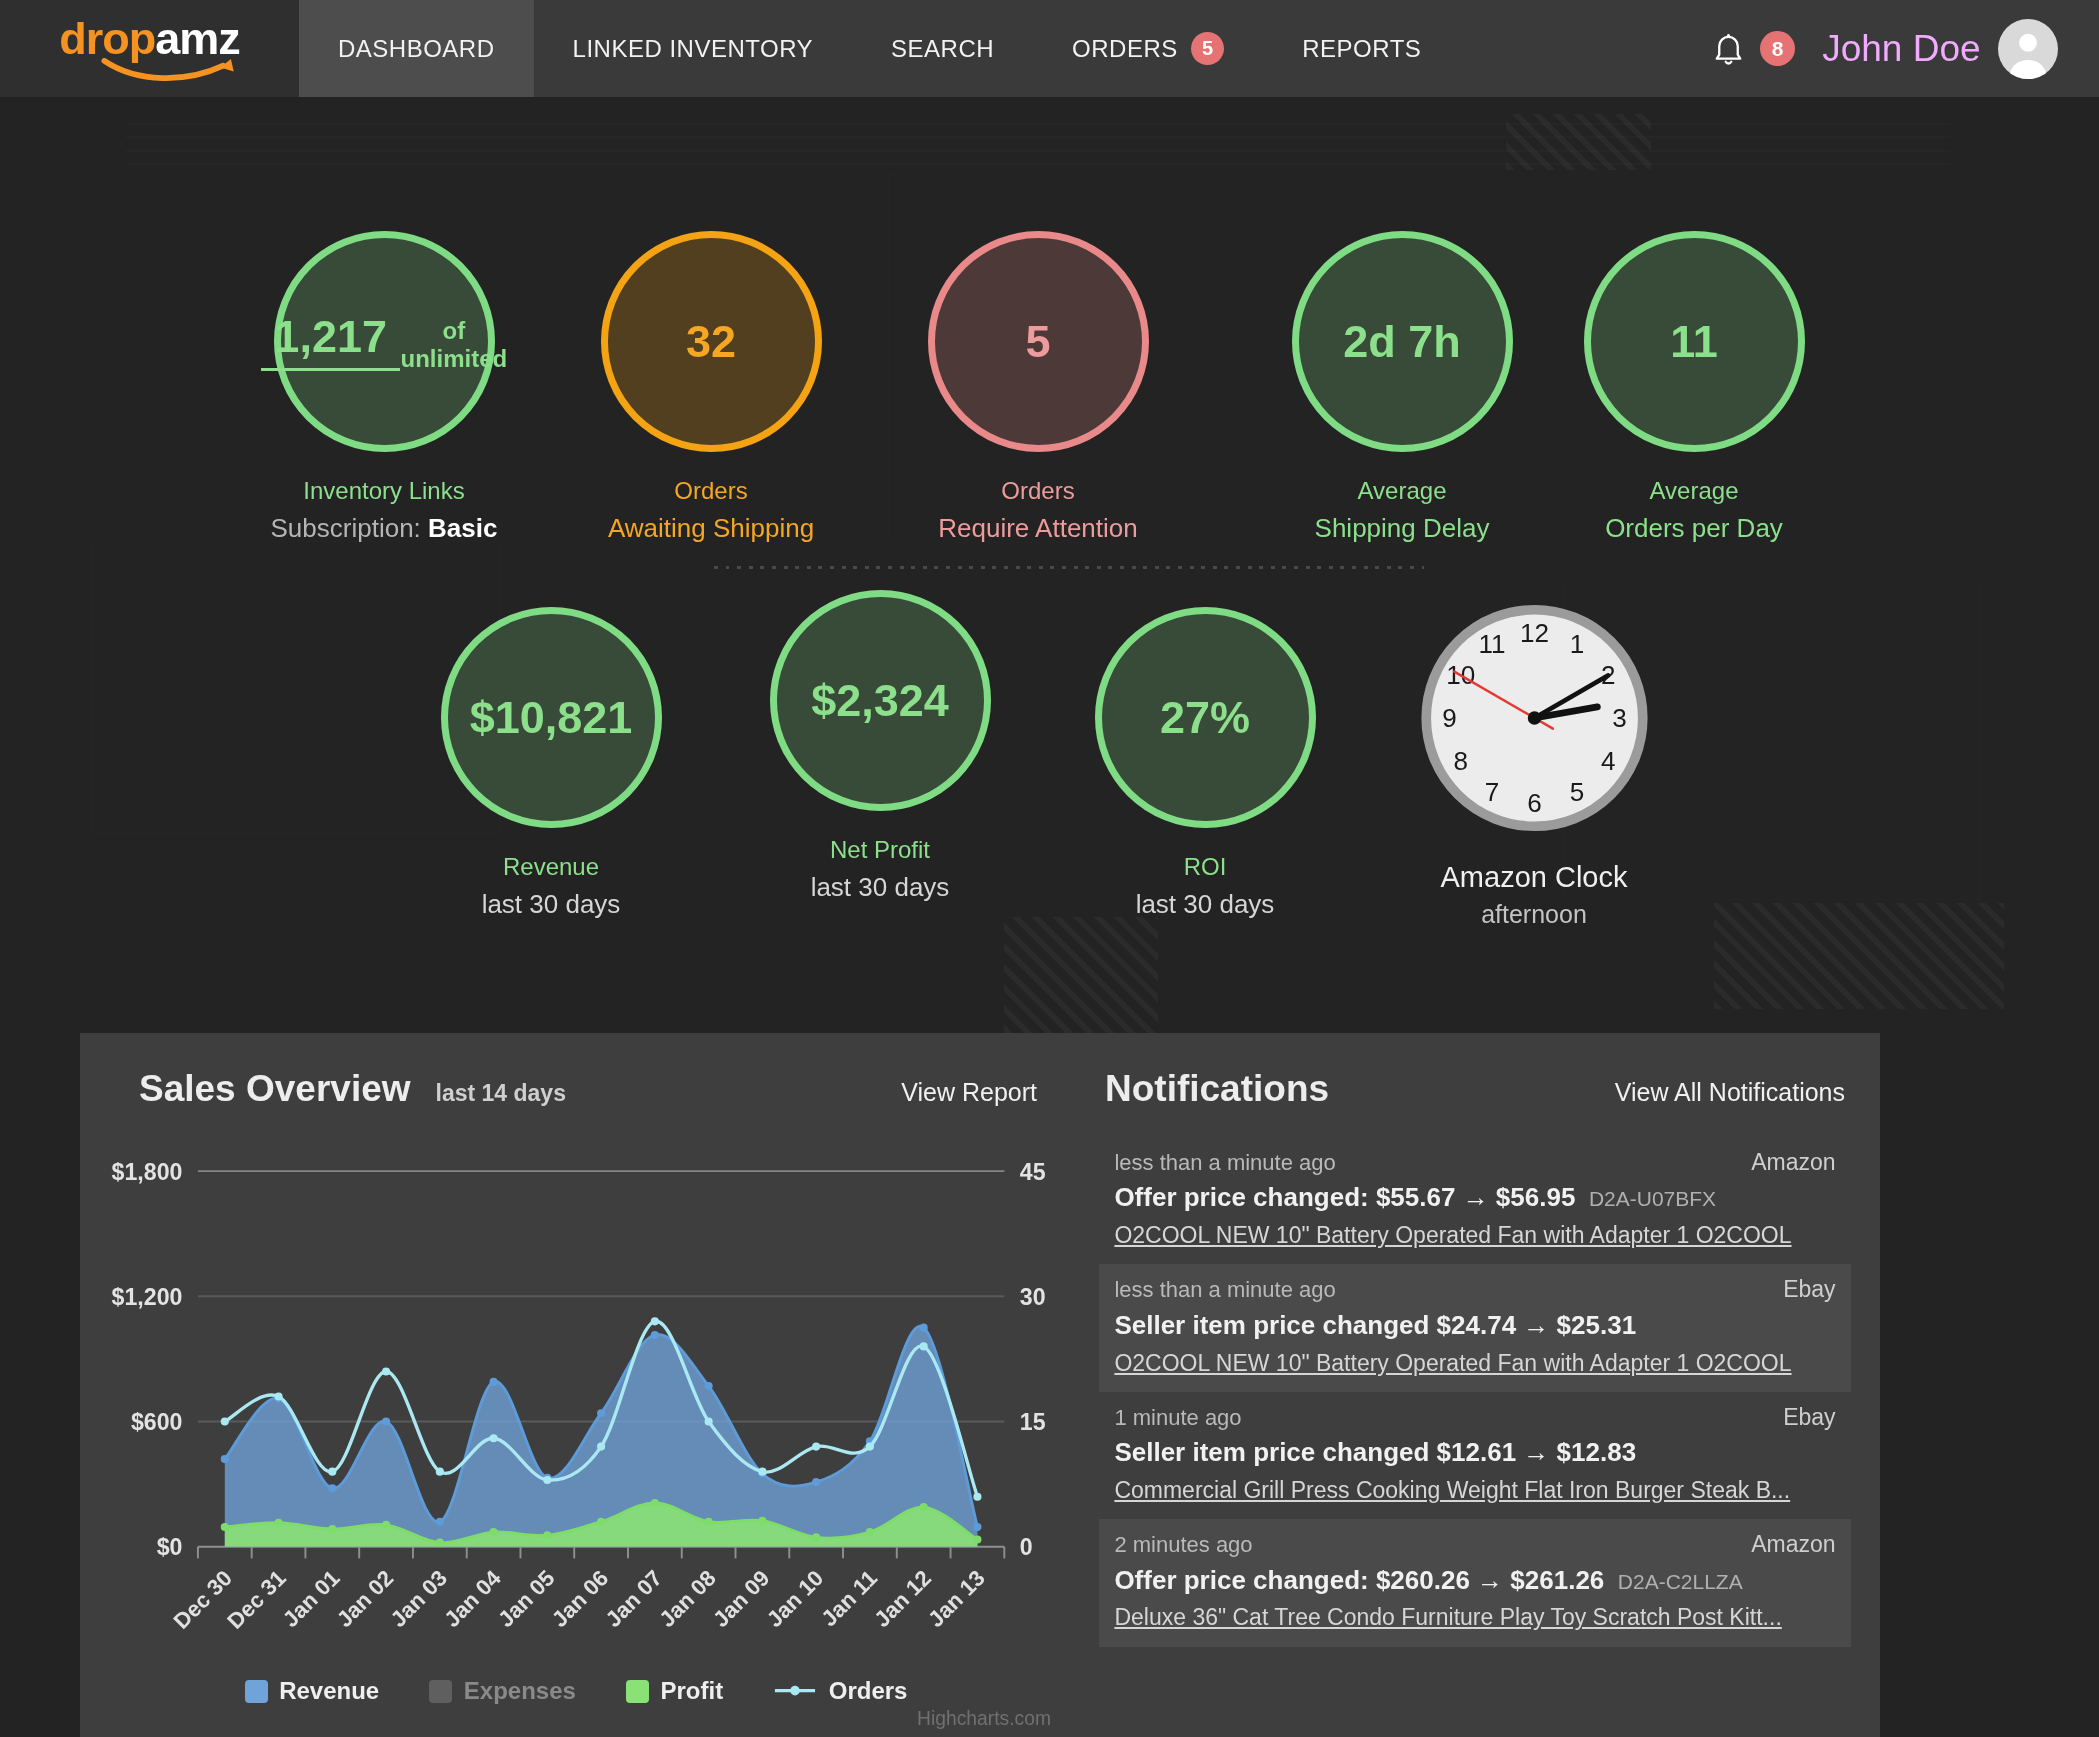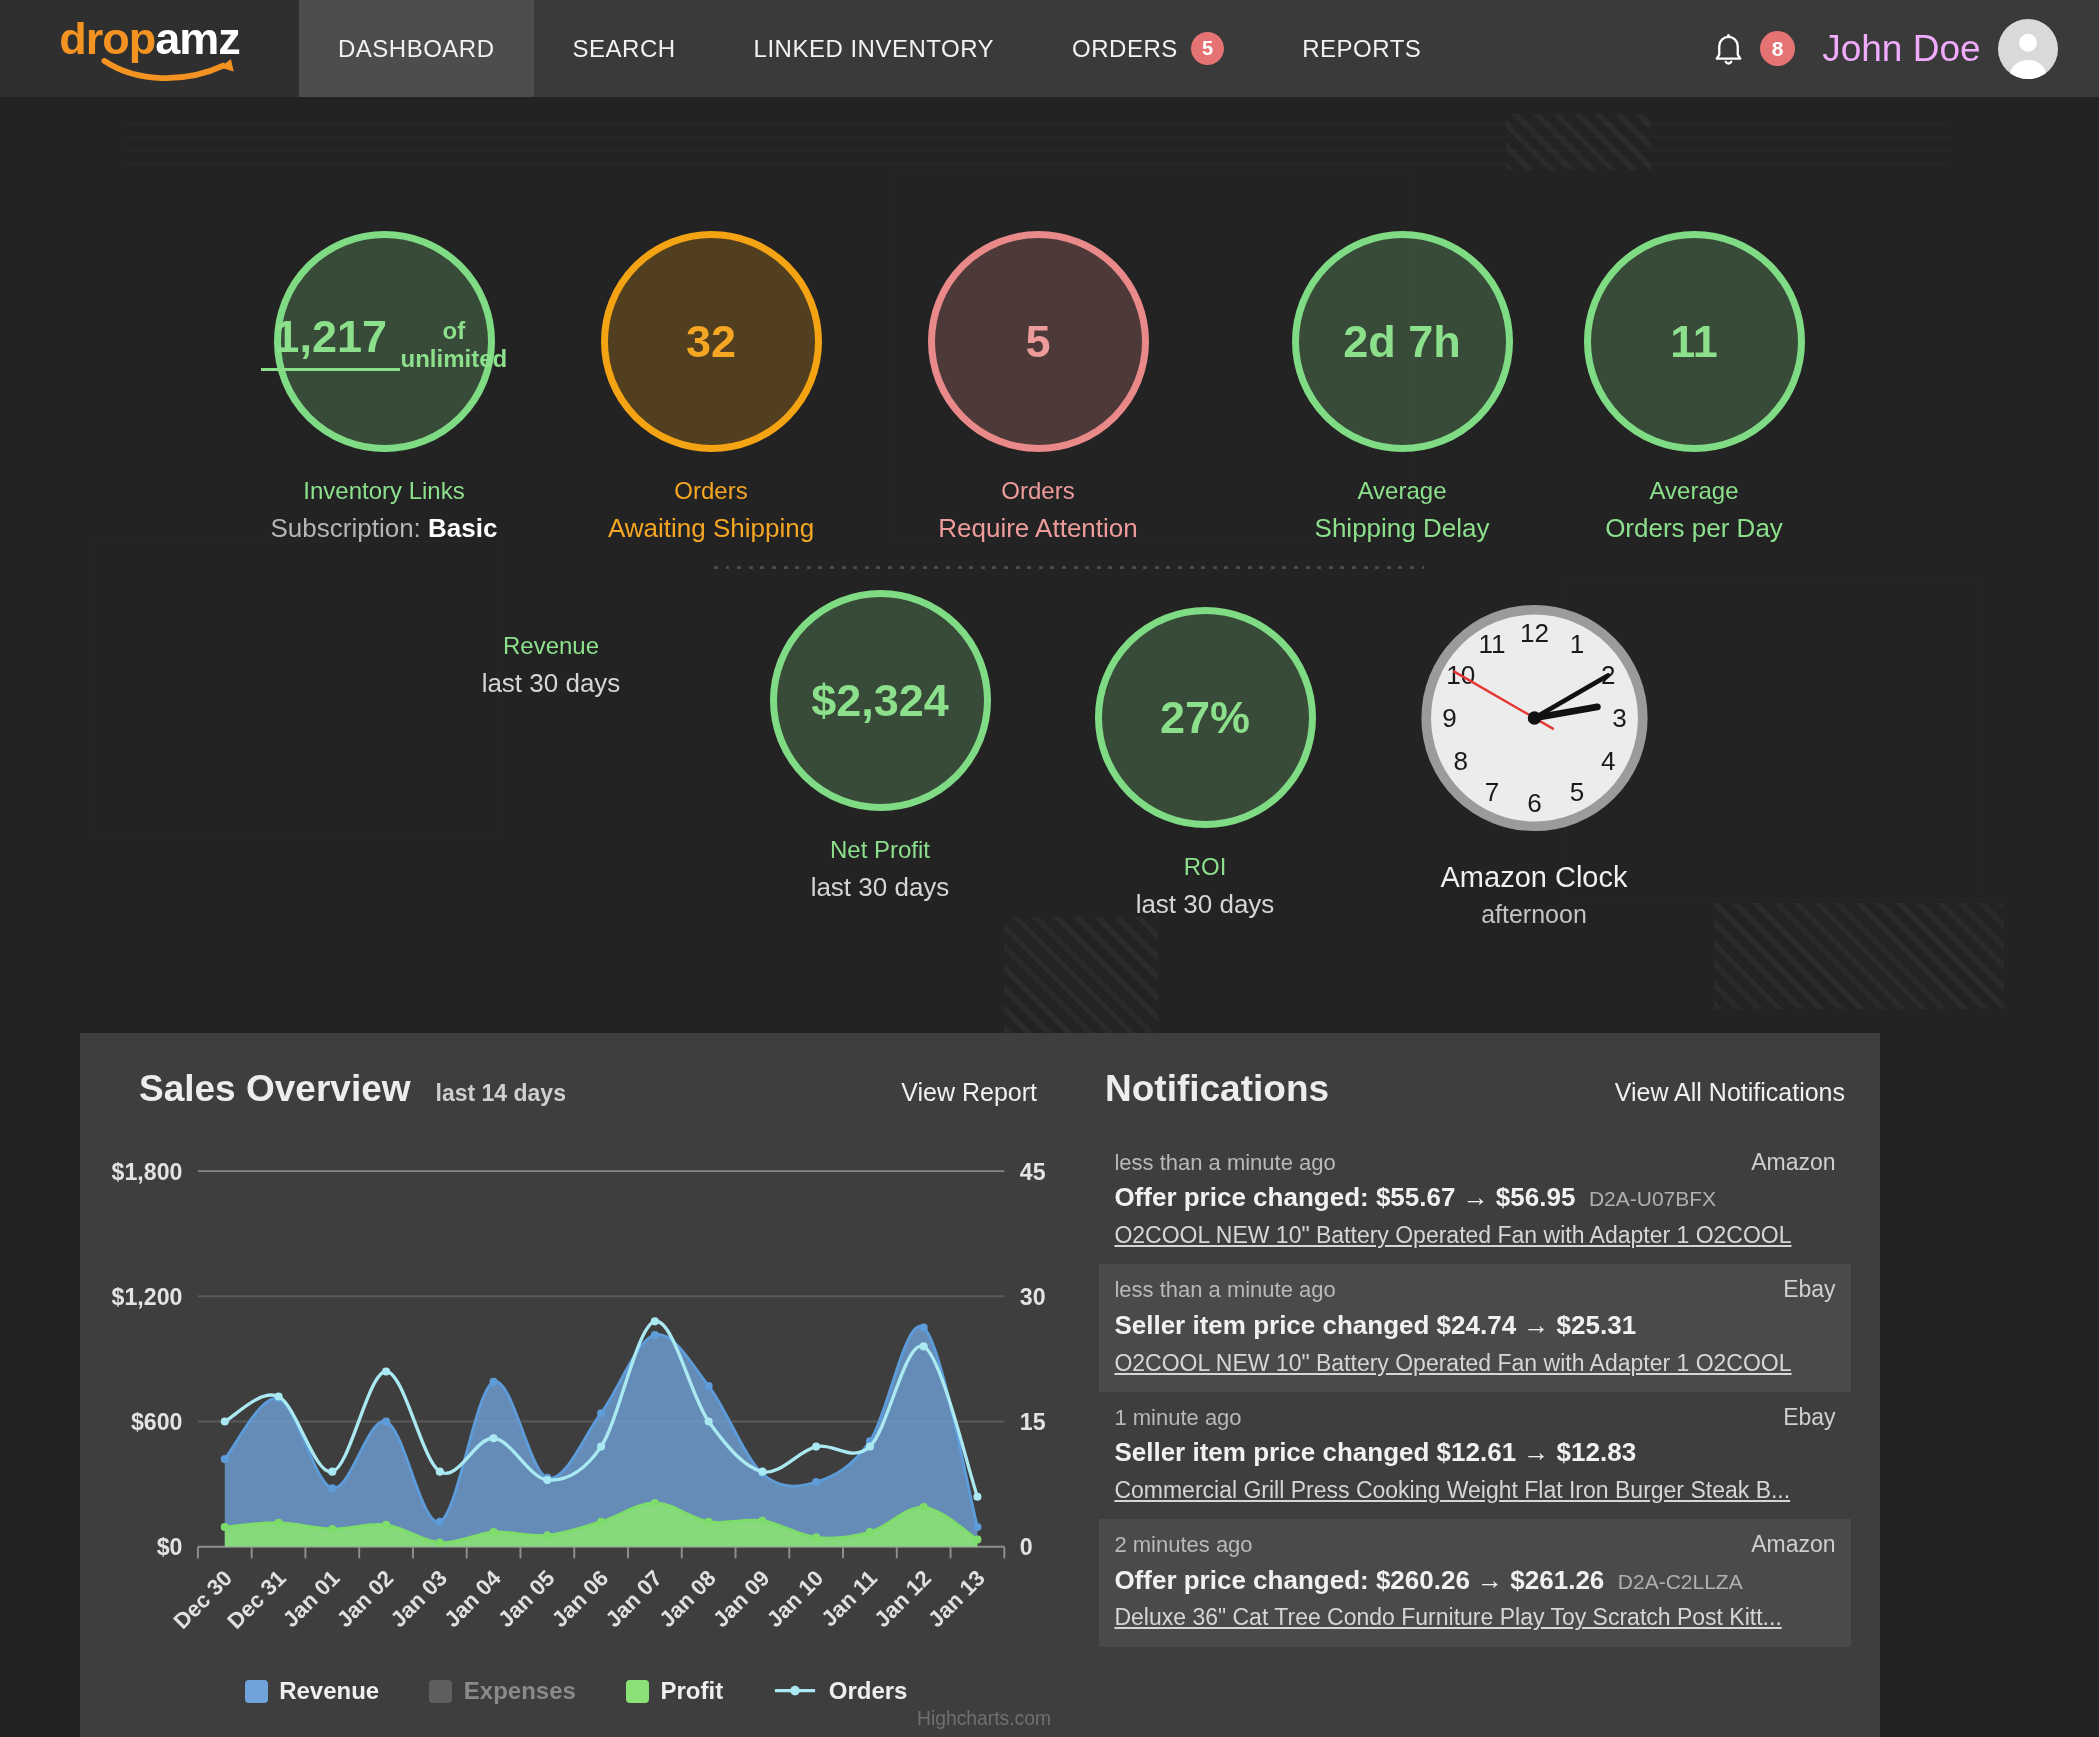--- a/index.html
+++ b/index.html
@@ -104,25 +104,25 @@
       <path d="M6 3 C 40 26, 92 26, 130 8" fill="none" stroke="#f49322" stroke-width="6" stroke-linecap="round"></path>
       <path d="M138 1 l3 13 -14 -4 z" fill="#f49322"></path>
     </svg>
   </div>
   <div class="nav-items" id="nav-items">
       <div class="nav-item active">
     <span class="nav-label">DASHBOARD</span>
 
   </div>
       <div class="nav-item">
+    <span class="nav-label">LINKED INVENTORY</span>
+
+  </div>
+      <div class="nav-item">
     <span class="nav-label">SEARCH</span>
-
-  </div>
-      <div class="nav-item">
-    <span class="nav-label">LINKED INVENTORY</span>
 
   </div>
       <div class="nav-item has-badge">
     <span class="nav-label">ORDERS</span>
     <span class="nav-badge">5</span>
   </div>
       <div class="nav-item">
     <span class="nav-label">REPORTS</span>
 
   </div>
@@ -179,20 +179,24 @@
   </div>
     <div class="stat c-green" style="left: 1694px; top: 231px;">
     <div class="circle">
       <div class="circle-value">11</div>
 
     </div>
     <div class="stat-l1">Average</div>
     <div class="stat-l2">Orders per Day</div>
   </div>
     <div class="stat c-green" style="left: 551px; top: 607px;">
+    <div class="circle">
+      <div class="circle-value">$10,821</div>
+
+    </div>
     <div class="stat-l1">Revenue</div>
     <div class="stat-l2 muted">last 30 days</div>
   </div>
     <div class="stat c-green" style="left: 880px; top: 590px;">
     <div class="circle">
       <div class="circle-value">$2,324</div>
 
     </div>
     <div class="stat-l1">Net Profit</div>
     <div class="stat-l2 muted">last 30 days</div>

